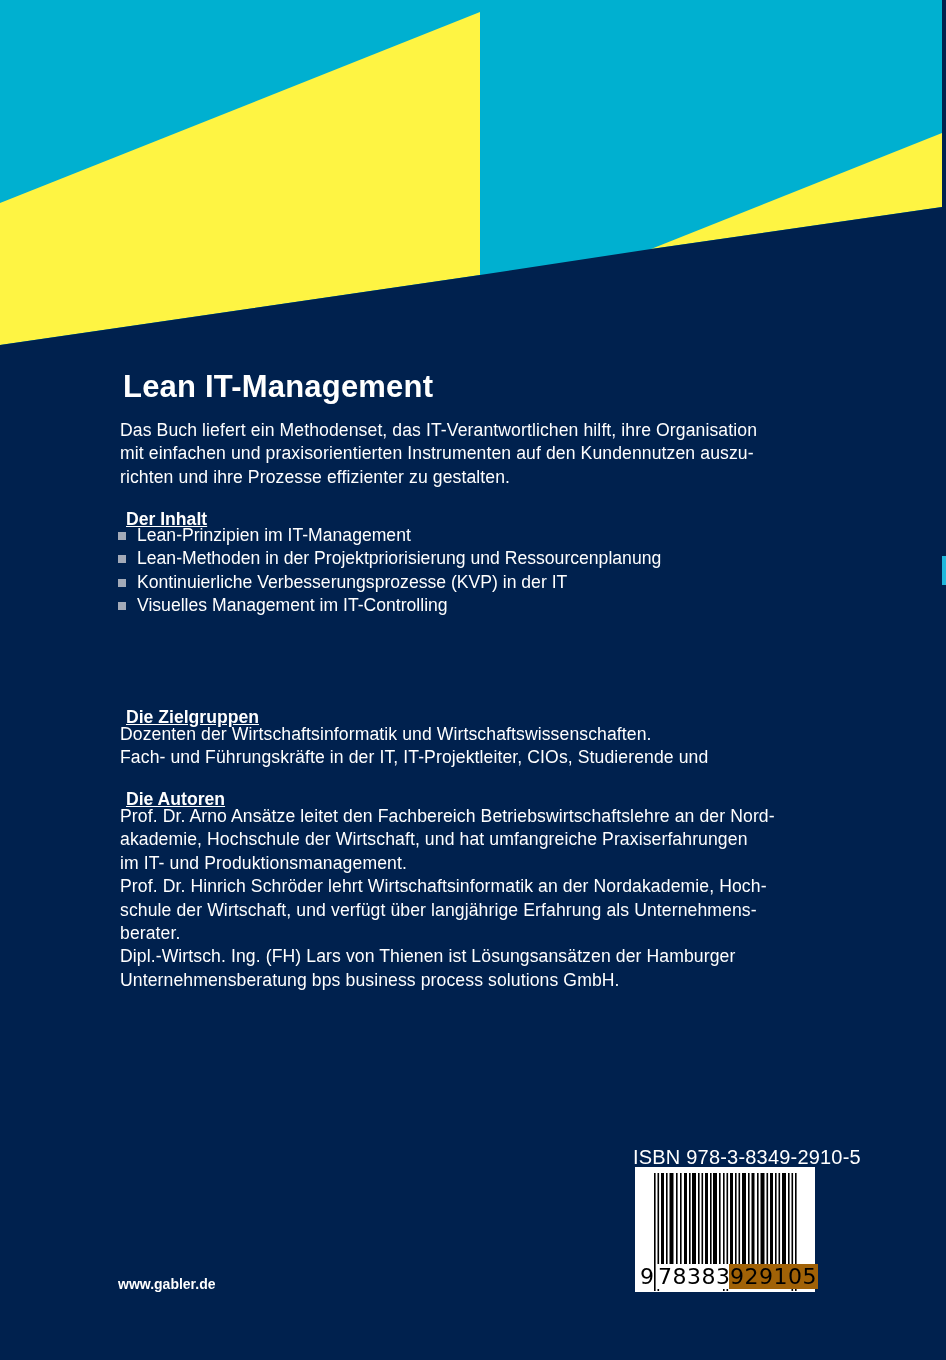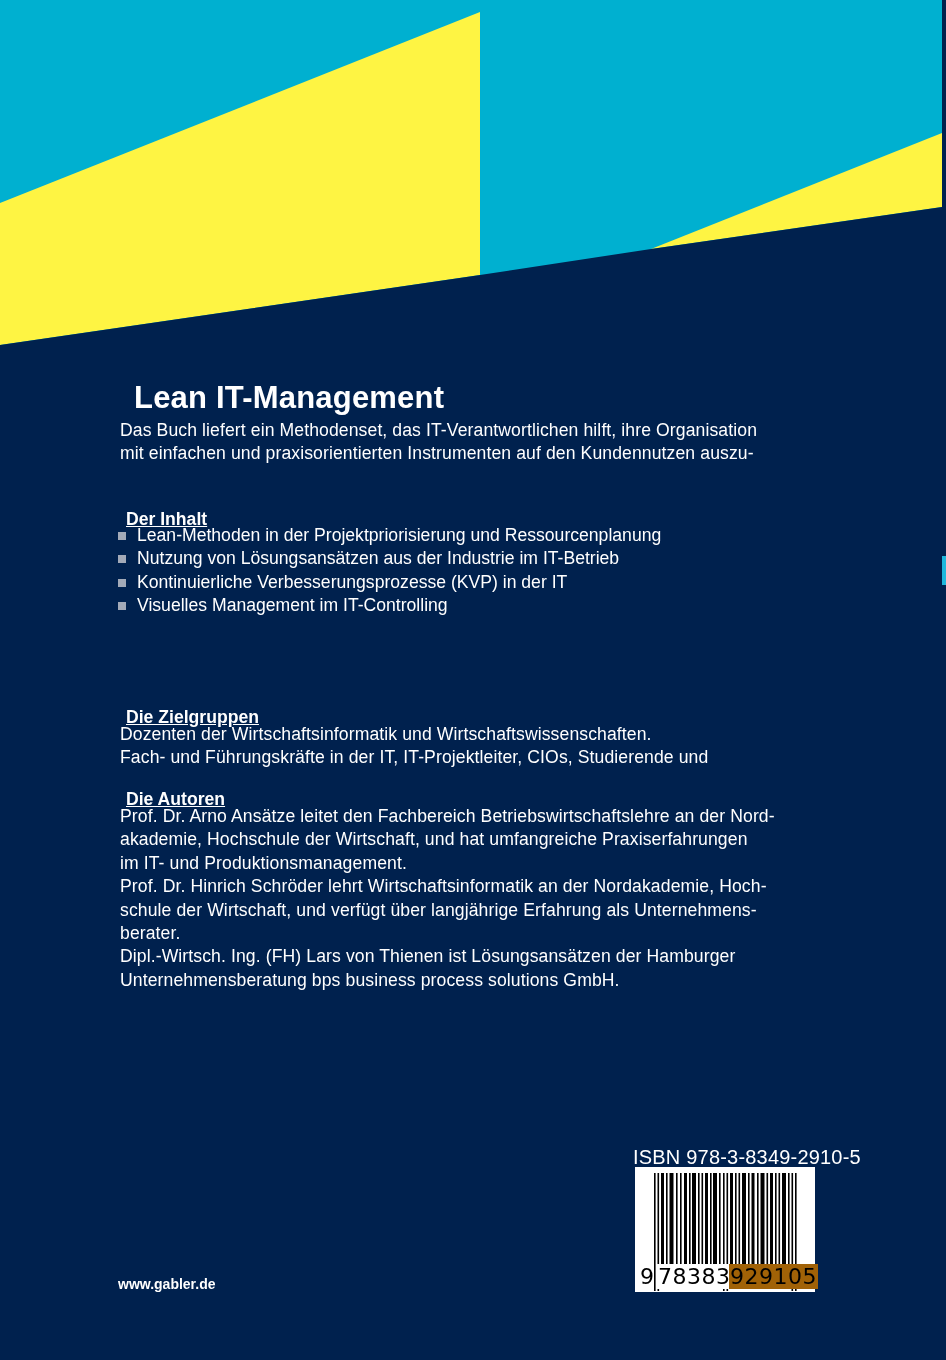--- a/index.html
+++ b/index.html
@@ -1,18 +1,18 @@
 <!DOCTYPE html>
 <html><head>
 <meta charset="utf-8">
 <style>
   html, body { margin: 0; padding: 0; }
   body { width: 946px; height: 1360px; position: relative; overflow: hidden; background: #00214e; font-family: "Liberation Sans", sans-serif; color: #ffffff; }
   .art { position: absolute; left: 0; top: 0; width: 946px; height: 360px; }
-  .title { position: absolute; left: 118px; top: 364px; font-size: 31px; font-weight: bold; letter-spacing: 0.2px; white-space: nowrap; margin: 16px; }
+  .title { position: absolute; left: 118px; top: 364px; font-size: 31px; font-weight: bold; letter-spacing: 0.2px; white-space: nowrap; margin: 5px; }
   .para { position: absolute; left: 118px; font-size: 17.6px; line-height: 23.4px; white-space: nowrap; margin: 2px; letter-spacing: 0.1px; }
   .para .line { display: block; }
   .heading { position: absolute; left: 118px; font-size: 17.6px; font-weight: bold; line-height: 23.4px; margin: 8px; white-space: nowrap; text-decoration: underline; }
   .list { position: absolute; left: 118px; margin: 0; padding: 0; list-style: none; font-size: 17.6px; line-height: 23.4px; }
   .list li { position: relative; padding-left: 19px; white-space: nowrap; }
   .bullet { position: absolute; left: 0; top: 8px; width: 8px; height: 8px; background: #a3aab8; }
   .tab-marker { position: absolute; left: 942px; top: 556px; width: 4px; height: 29px; background: #1fb7dc; }
   .isbn { position: absolute; left: 633px; top: 1146px; font-size: 20px; white-space: nowrap; letter-spacing: 0.2px; }
   .barcode-box { position: absolute; left: 635px; top: 1167px; width: 180px; height: 125px; background: #ffffff; }
   .barcode-box svg { position: absolute; left: 0; top: 0; }
@@ -32,27 +32,27 @@
   <polygon points="0,345 480,275 651,249 942,207 942,0 946,0 946,360 0,360" fill="#00214e"></polygon>
 </svg>
 
 <div class="tab-marker"></div>
 
 <h1 class="title">Lean IT-Management</h1>
 
 <p class="para" style="top:417px">
   <span class="line">Das Buch liefert ein Methodenset, das IT-Verantwortlichen hilft, ihre Organisation</span>
   <span class="line">mit einfachen und praxisorientierten Instrumenten auf den Kundennutzen auszu-</span>
+  <span class="line">richten und ihre Prozesse effizienter zu gestalten.</span>
 </p>
 
 <h2 class="heading" style="top:500px">Der Inhalt</h2>
 <ul class="list" style="top:524px">
-  <li><span class="bullet"></span></li>
+  <li><span class="bullet"></span><span>Lean-Prinzipien im IT-Management</span></li>
   <li><span class="bullet"></span><span>Lean-Methoden in der Projektpriorisierung und Ressourcenplanung</span></li>
-  <li><span class="bullet"></span><span>Nutzung von Lösungsansätzen aus der Industrie im IT-Betrieb</span></li>
   <li><span class="bullet"></span><span>Kontinuierliche Verbesserungsprozesse (KVP) in der IT</span></li>
   <li><span class="bullet"></span><span>Visuelles Management im IT-Controlling</span></li>
 </ul>
 
 <h2 class="heading" style="top:698px">Die Zielgruppen</h2>
 <p class="para" style="top:721px">
   <span class="line">Dozenten der Wirtschaftsinformatik und Wirtschaftswissenschaften.</span>
   <span class="line">Fach- und Führungskräfte in der IT, IT-Projektleiter, CIOs, Studierende und</span>
 </p>
 

